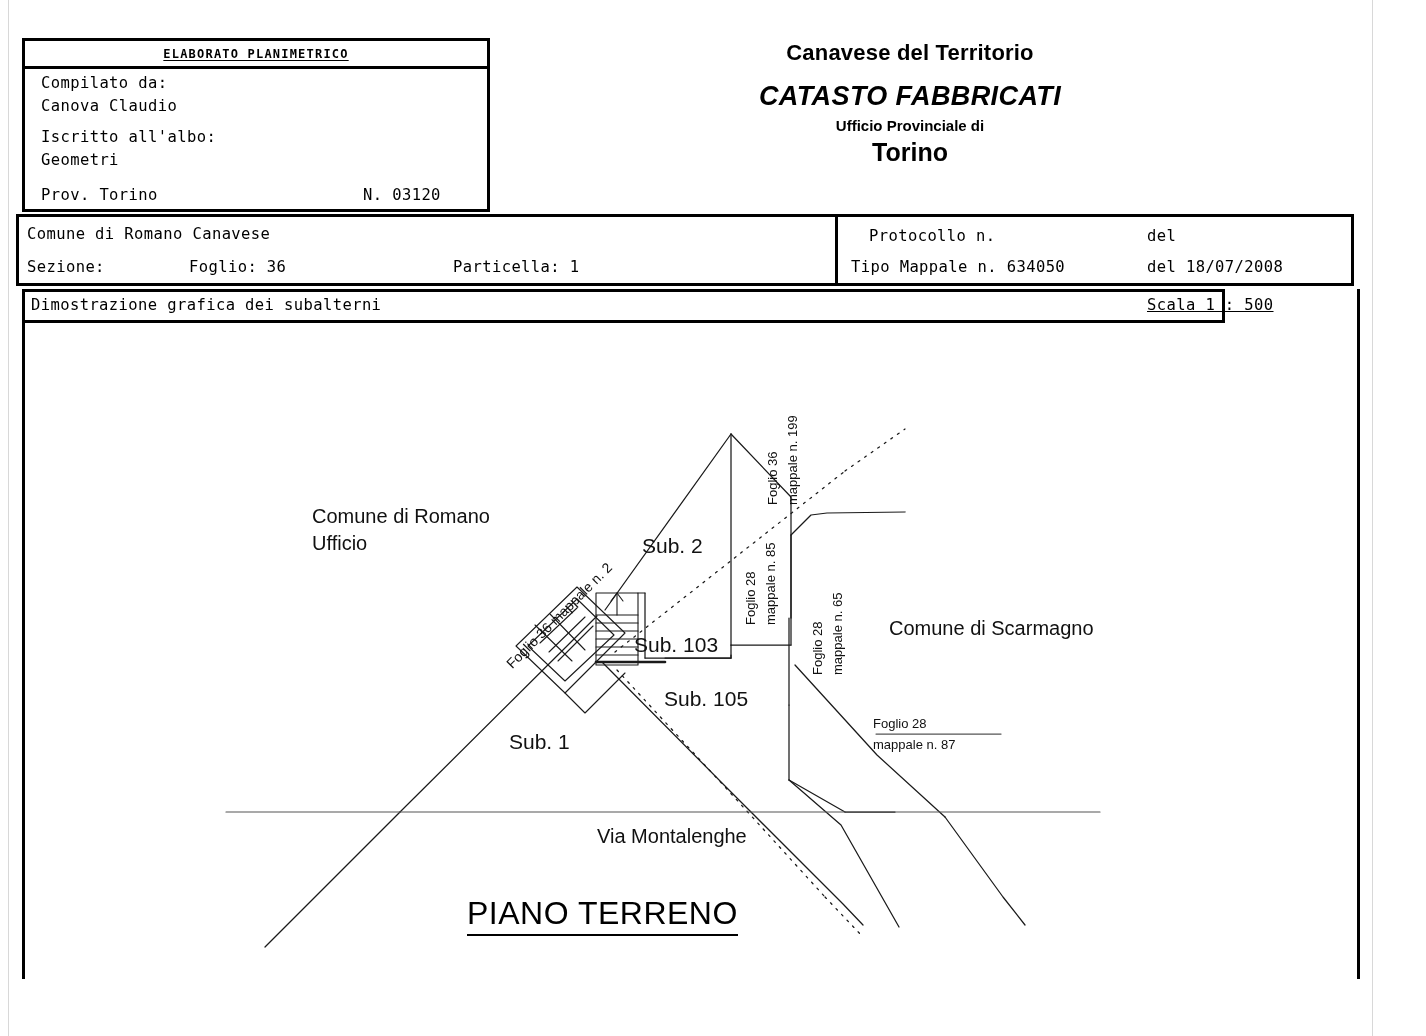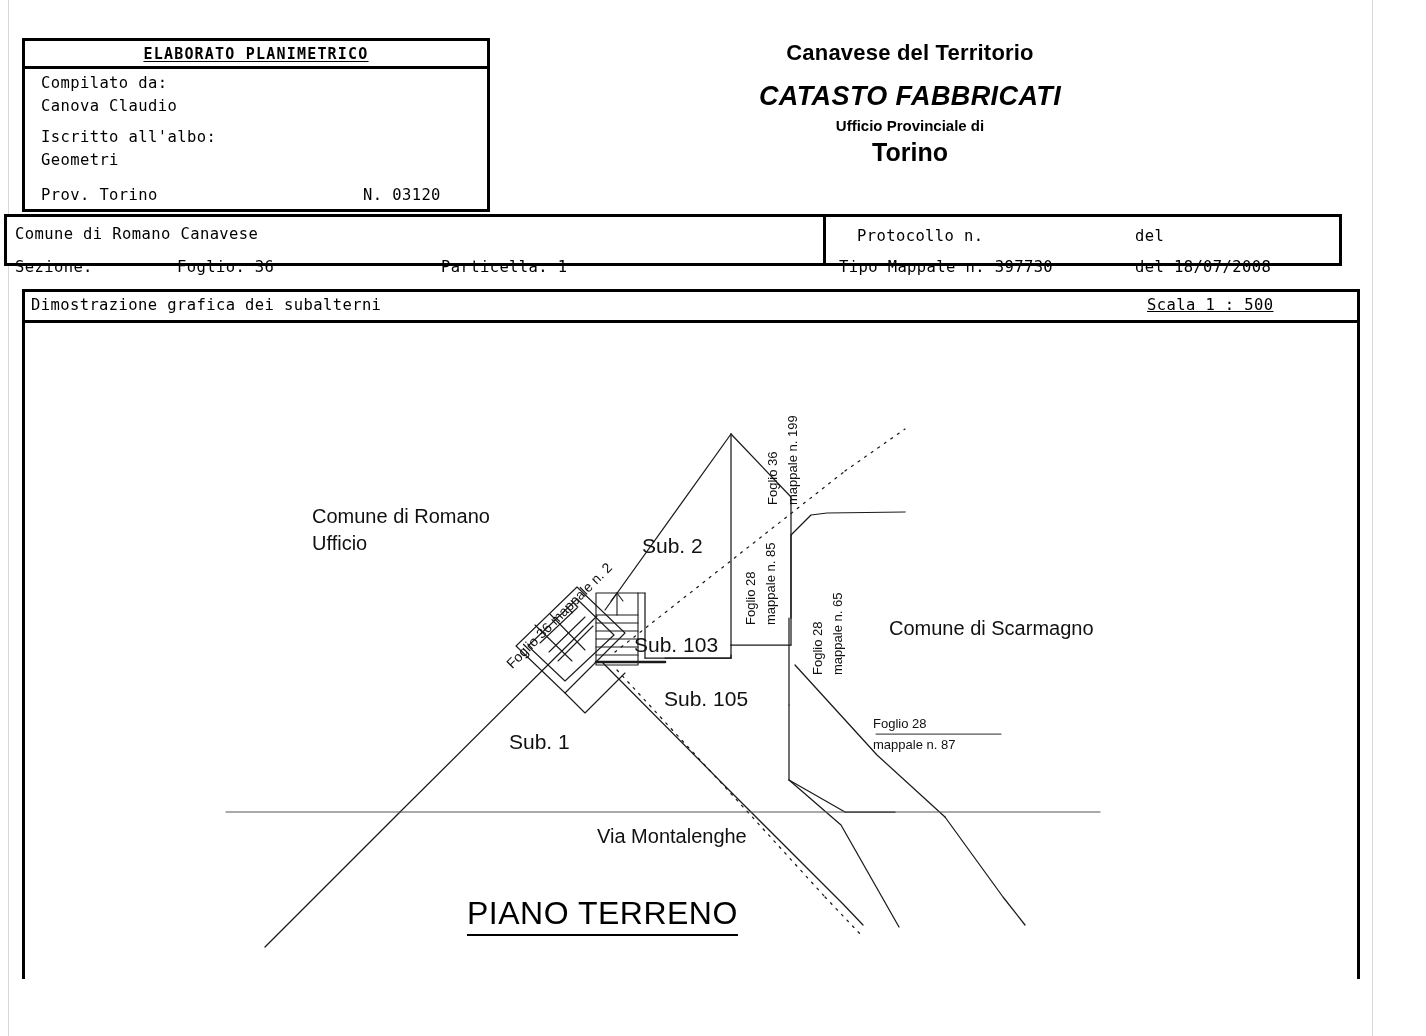--- a/index.html
+++ b/index.html
@@ -17,36 +17,36 @@
   .mono{font-family:"DejaVu Sans Mono","Liberation Mono",monospace;font-size:15.5px;letter-spacing:.4px;white-space:pre;}
   .mono-b{font-family:"DejaVu Sans Mono","Liberation Mono",monospace;font-weight:bold;}
 
   
   #compiler-box{position:absolute;left:22px;top:38px;width:468px;height:174px;
                 border:3px solid #000;border-top-width:3px;box-sizing:border-box;background:#fff;}
   #compiler-title{position:absolute;left:0;top:0;width:100%;height:28px;
                   border-bottom:3px solid #000;box-sizing:border-box;
                   display:flex;align-items:center;justify-content:center;}
   #compiler-title span{font-family:"DejaVu Sans Mono","Liberation Mono",monospace;
-                  font-weight:bold;font-size:15px;letter-spacing:1.2px;
+                  font-weight:bold;font-size:12px;letter-spacing:1.2px;
                   text-decoration:underline;text-underline-offset:2px;}
   .cb-line{position:absolute;left:16px;}
 
   
   #agency{position:absolute;left:700px;top:40px;width:420px;text-align:center;line-height:1.22;}
   #agency .l1{font-size:22px;font-weight:bold;letter-spacing:.2px;}
   #agency .l2{font-size:27px;font-weight:bold;letter-spacing:.4px;margin-top:13px;font-style:italic;}
   #agency .l3{font-size:15px;font-weight:bold;margin-top:4px;}
   #agency .l4{font-size:25px;font-weight:bold;margin-top:2px;}
 
   
-  #info-row1{position:absolute;left:4px;top:214px;width:1338px;height:52px;
+  #info-row1{position:absolute;left:16px;top:214px;width:1338px;height:72px;
              border:3px solid #000;box-sizing:border-box;background:#fff;}
   #info-div{position:absolute;left:816px;top:0;width:3px;height:100%;background:#000;}
-  #info-row2{position:absolute;left:22px;top:289px;width:1338px;height:34px;
+  #info-row2{position:absolute;left:22px;top:289px;width:1203px;height:34px;
              border:3px solid #000;box-sizing:border-box;background:#fff;}
   #frame-rest{position:absolute;left:22px;top:289px;width:1338px;height:690px;
              border-left:3px solid #000;border-right:3px solid #000;box-sizing:border-box;}
 
   .f-comune{position:absolute;left:8px;top:8px;}
   .f-sezione{position:absolute;left:8px;top:41px;}
   .f-foglio{position:absolute;left:170px;top:41px;}
   .f-particella{position:absolute;left:434px;top:41px;}
   .f-proto{position:absolute;left:850px;top:10px;}
   .f-del{position:absolute;left:1128px;top:10px;}
@@ -96,21 +96,21 @@
   </div>
 
   <div id="info-row1">
     <div id="info-div"></div>
     <div class="f-comune mono">Comune di Romano Canavese</div>
     <div class="f-sezione mono">Sezione:</div>
     <div class="f-foglio mono">Foglio: 36</div>
     <div class="f-particella mono">Particella: 1</div>
     <div class="f-proto mono">Protocollo n.</div>
     <div class="f-del mono">del</div>
-    <div class="f-tipo mono">Tipo Mappale n. 397730</div>
+    <div class="f-tipo mono">Tipo Mappale n. 634050</div>
     <div class="f-deldata mono">del 18/07/2008</div>
   </div>
 
   <div id="info-row2">
     <div class="f-dim mono">Dimostrazione grafica dei subalterni</div>
     <div class="f-scala mono">Scala 1 : 500</div>
   </div>
 
   <div id="frame-rest"></div>
 

